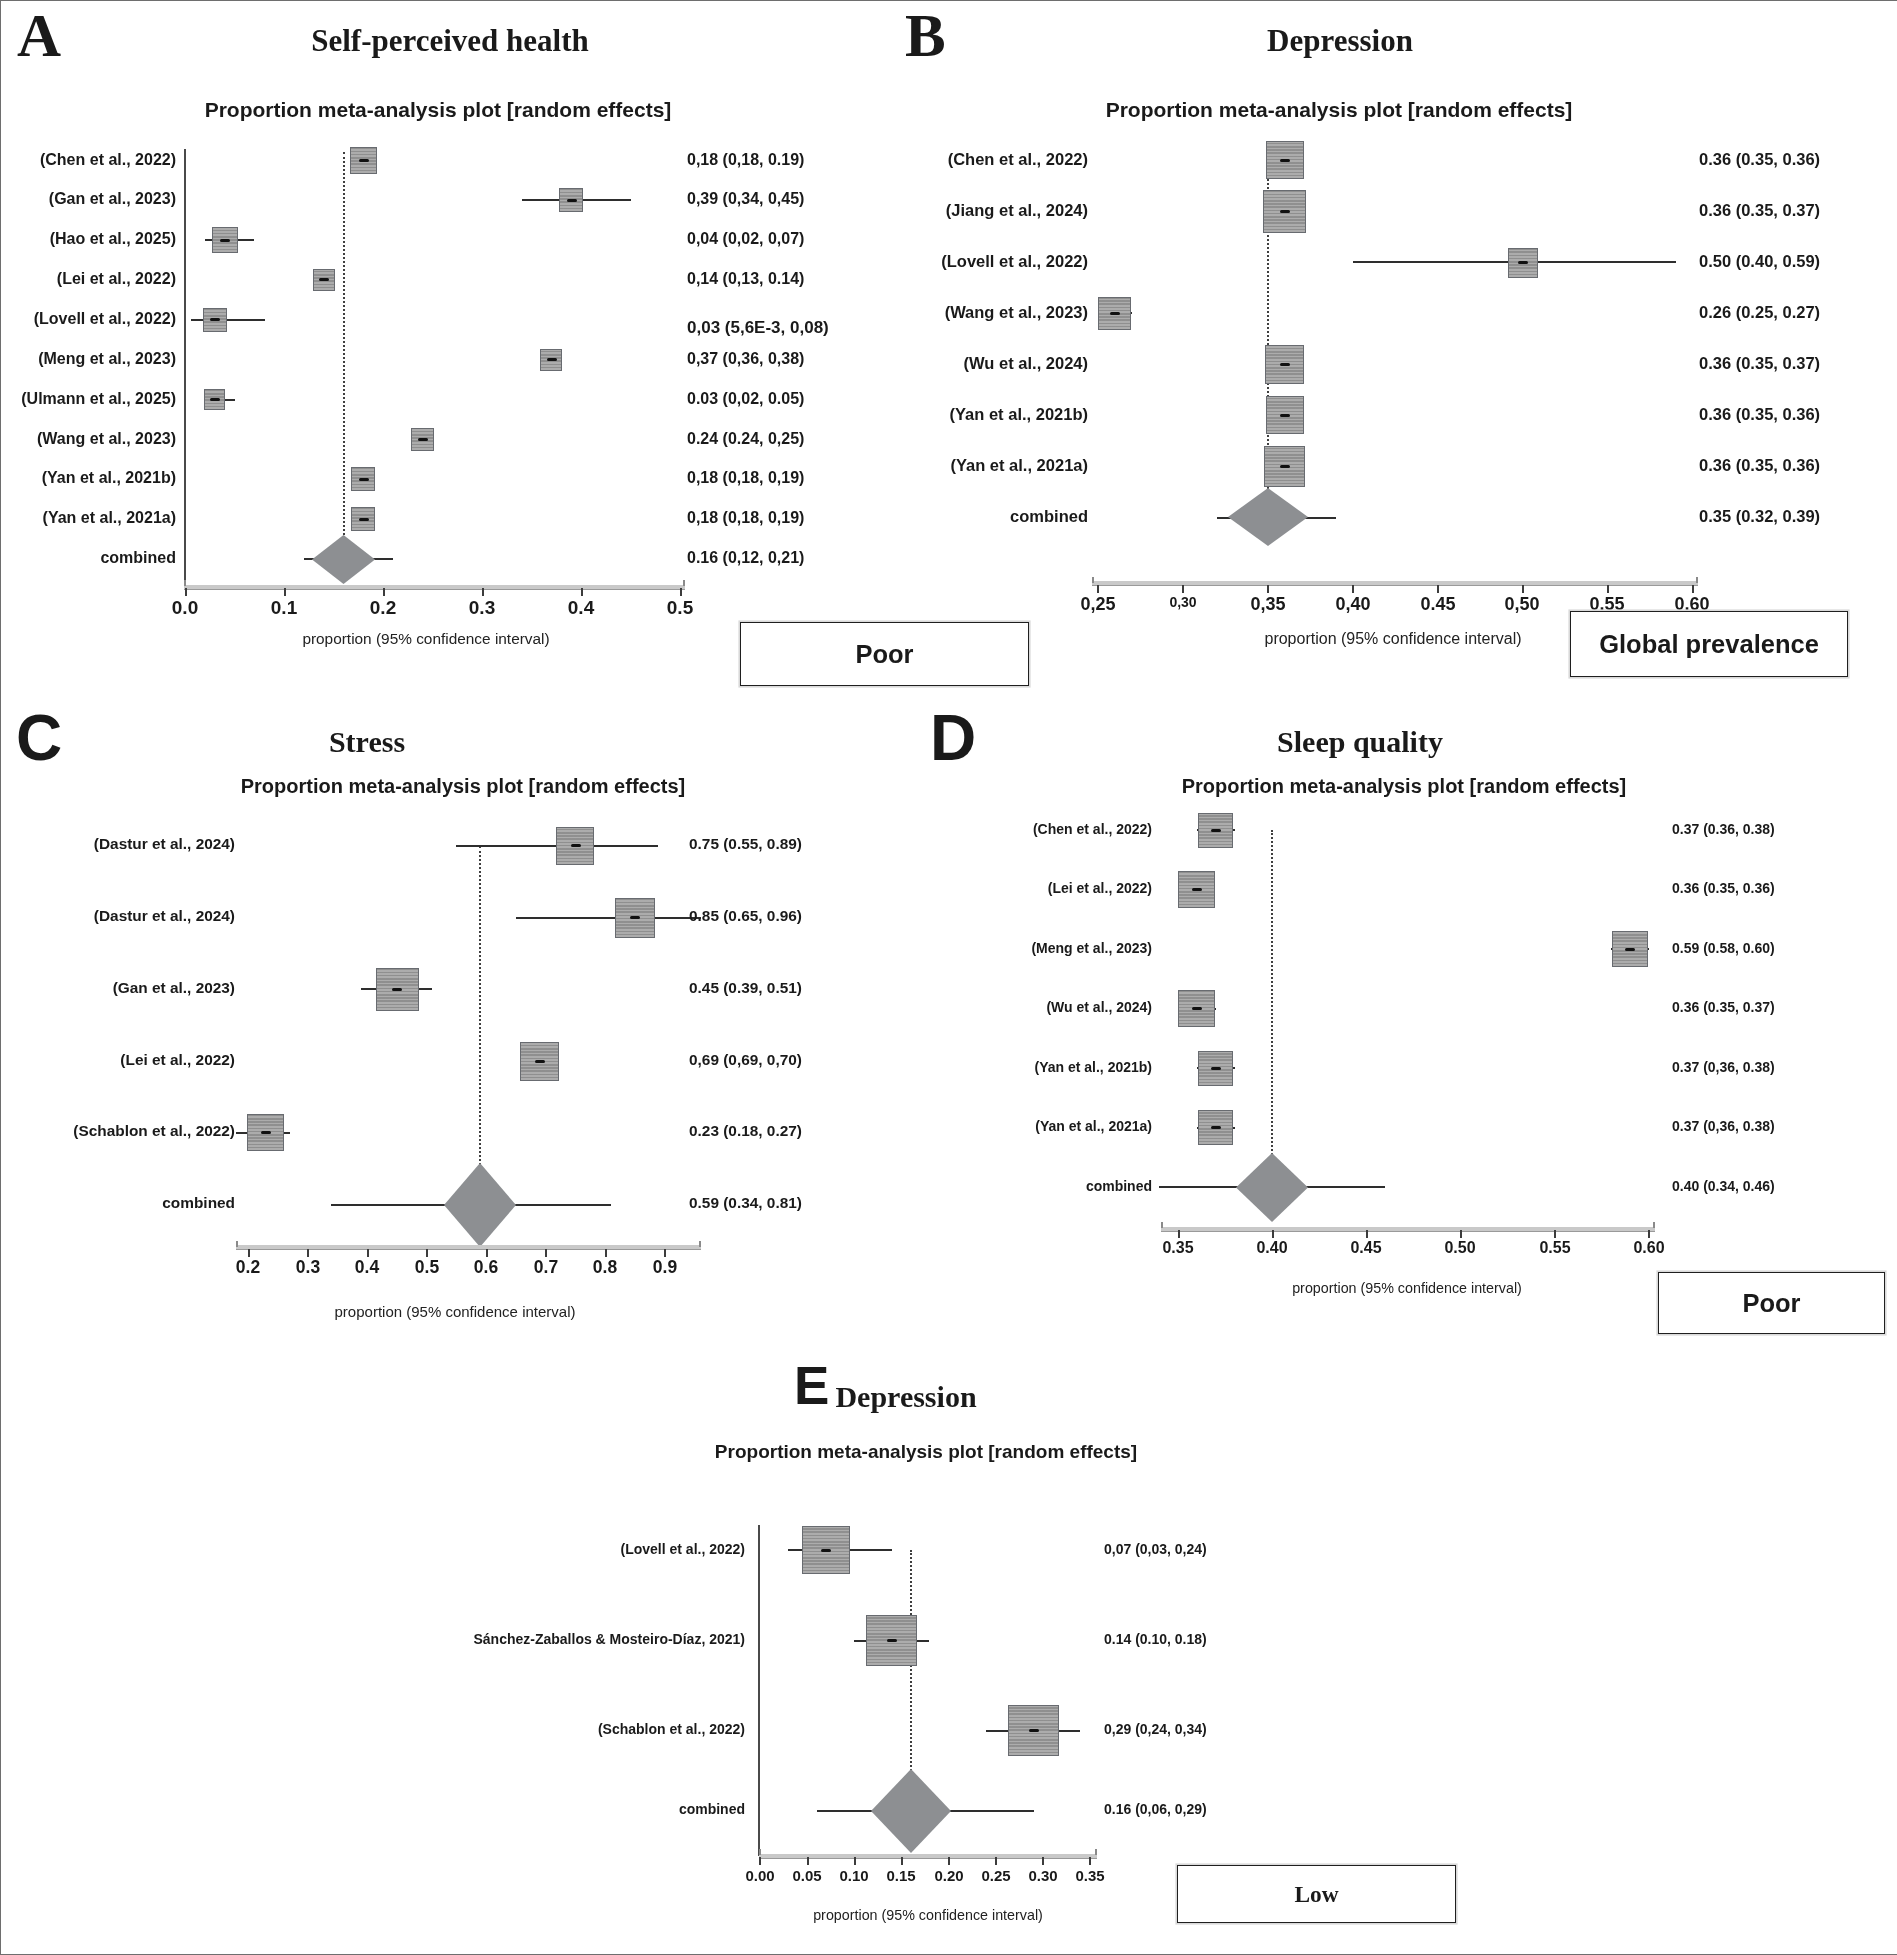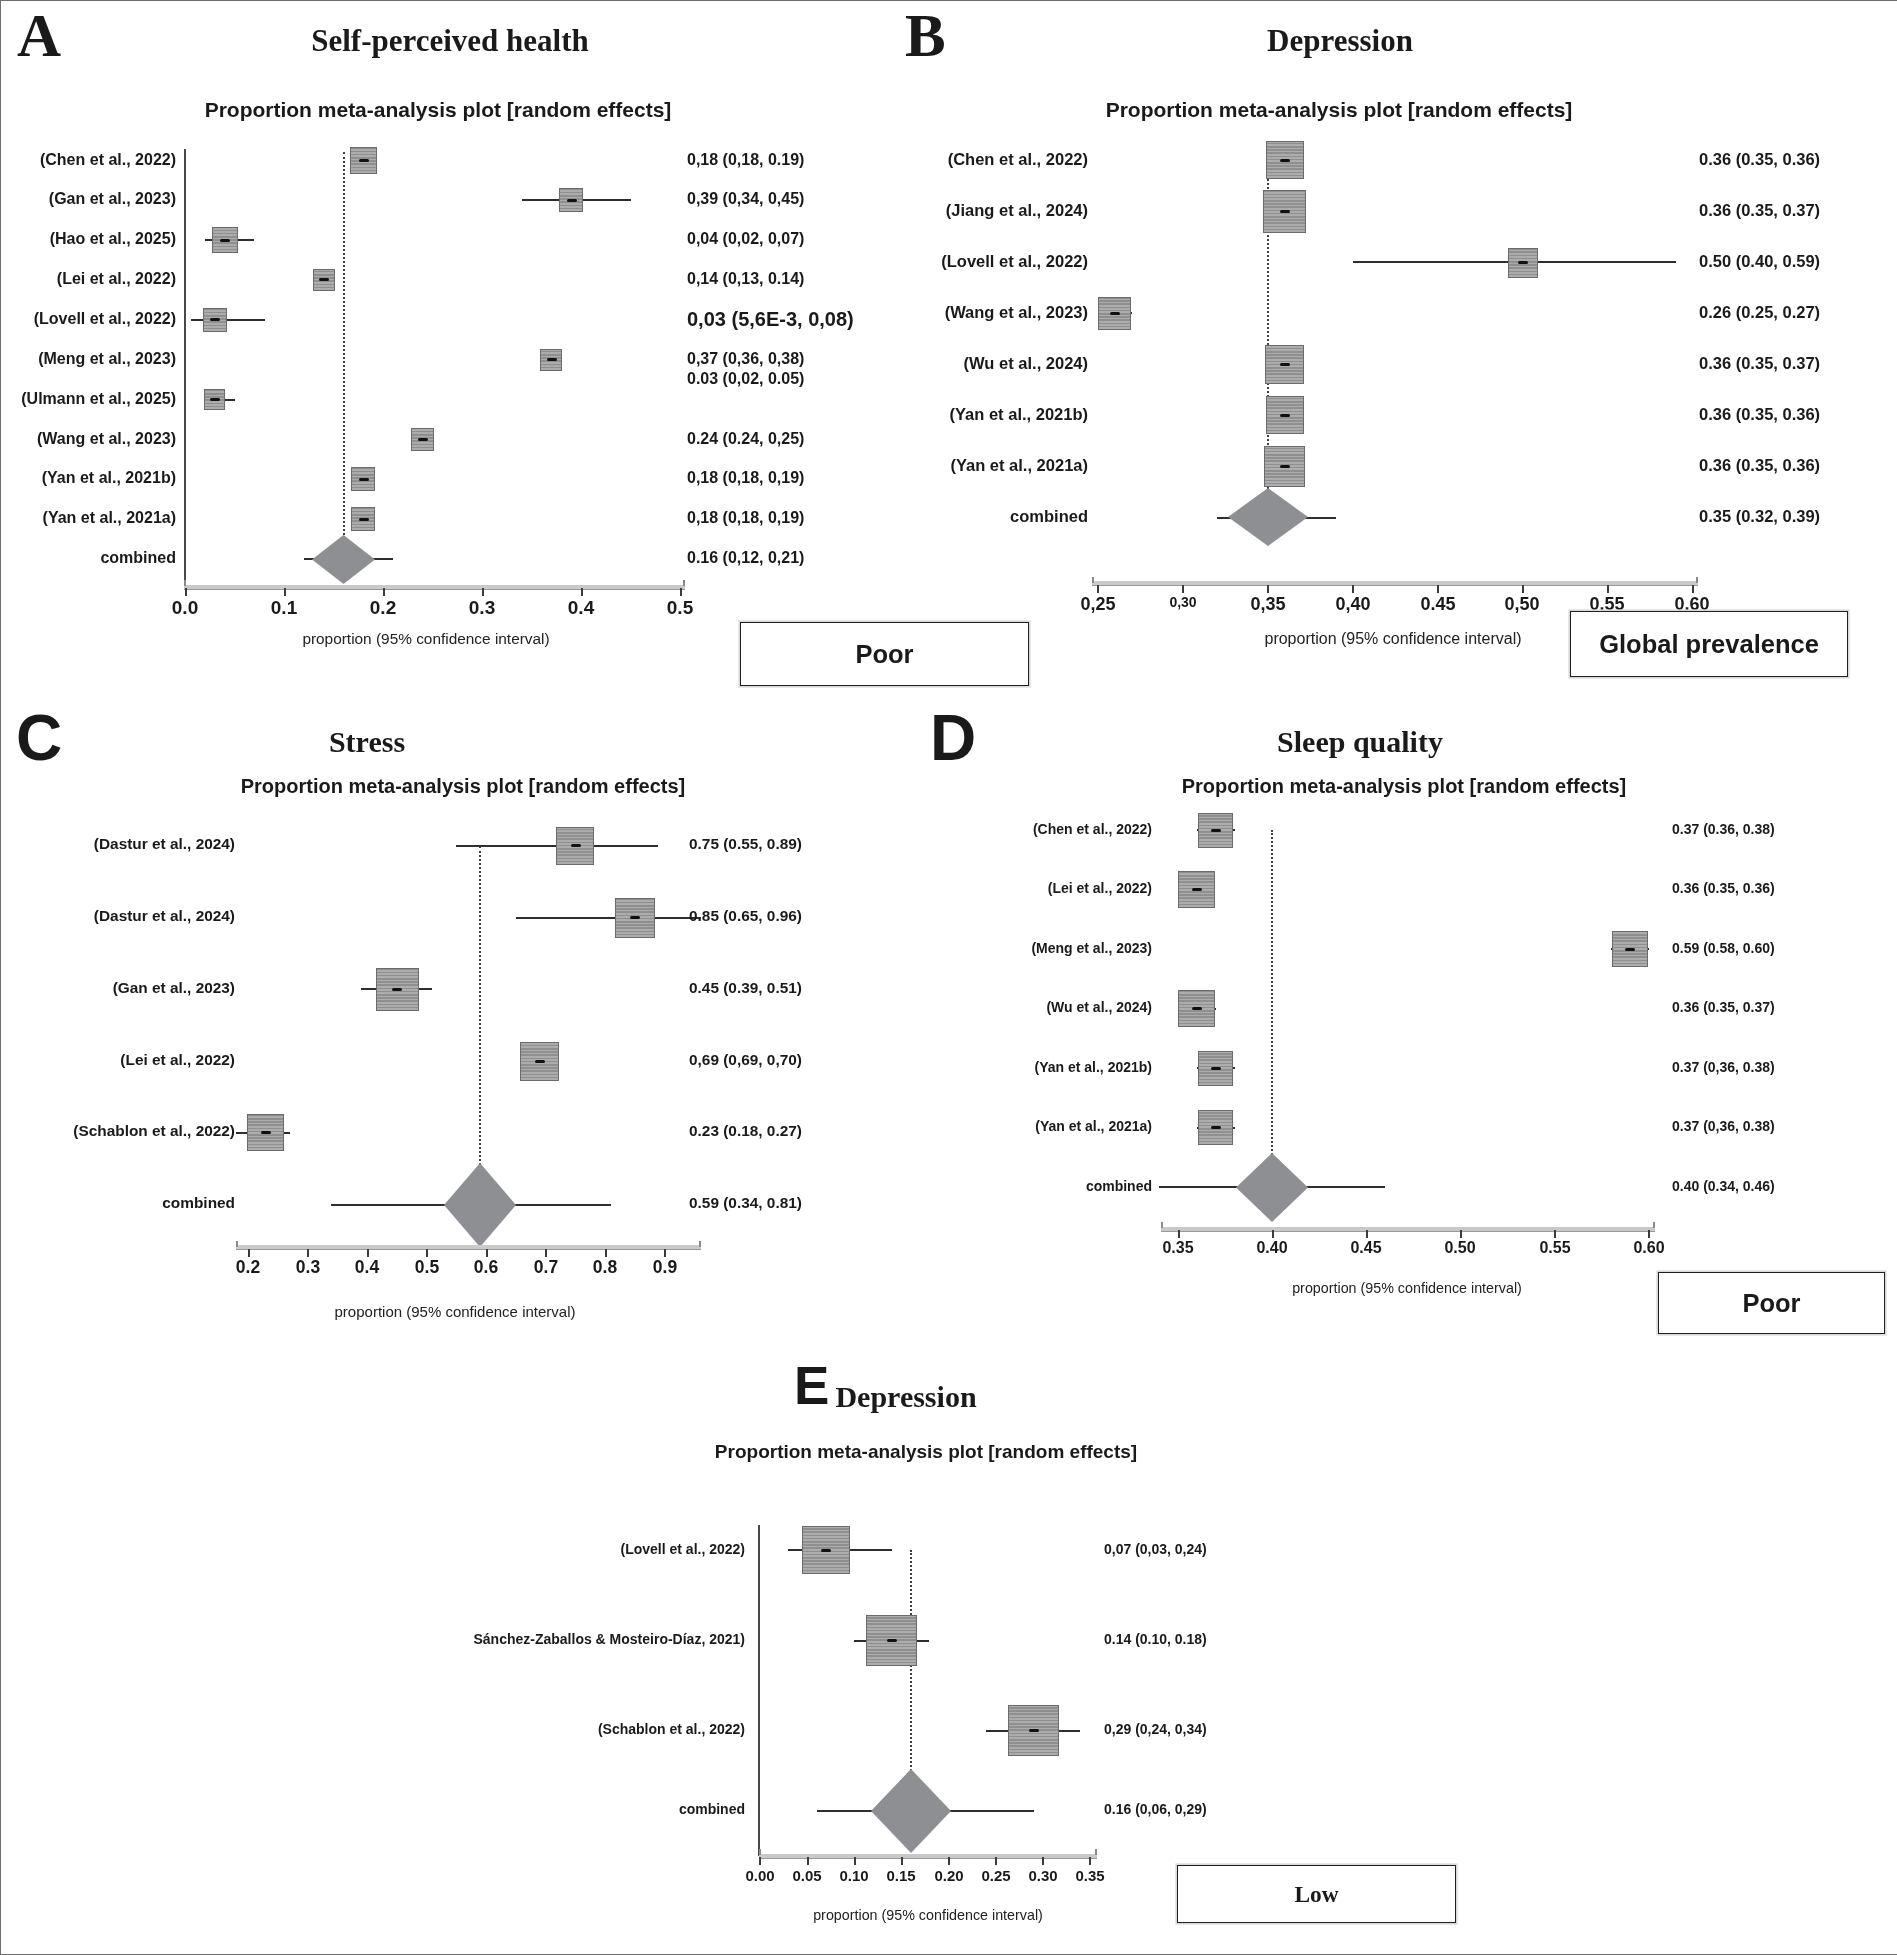--- a/index.html
+++ b/index.html
@@ -59,31 +59,31 @@
         <div class="sval" style="left: 686px; top: 229px; font-size: 16px;">0,04 (0,02, 0,07)</div>
         <div class="slabel" style="left: -197px; width: 372px; top: 269px; font-size: 16px;">(Lei et al., 2022)</div>
         <div class="whisk" style="left: 313px; width: 10px; top: 278px;"></div>
         <div class="sq" style="left: 312px; top: 268px; width: 22px; height: 22px;"></div>
         <div class="dash" style="left: 318px; top: 277px; width: 9.6px; height: 3.2px;"></div>
         <div class="sval" style="left: 686px; top: 269px; font-size: 16px;">0,14 (0,13, 0.14)</div>
         <div class="slabel" style="left: -197px; width: 372px; top: 309px; font-size: 16px;">(Lovell et al., 2022)</div>
         <div class="whisk" style="left: 190px; width: 74px; top: 318px;"></div>
         <div class="sq" style="left: 202px; top: 307px; width: 24.4px; height: 24.4px;"></div>
         <div class="dash" style="left: 209px; top: 317px; width: 9.6px; height: 3.2px;"></div>
-        <div class="sval" style="left: 686px; top: 307px; font-size: 20px;">0,03 (5,6E-3, 0,08)</div>
+        <div class="sval" style="left: 686px; top: 318px; font-size: 17px;">0,03 (5,6E-3, 0,08)</div>
         <div class="slabel" style="left: -197px; width: 372px; top: 349px; font-size: 16px;">(Meng et al., 2023)</div>
         <div class="whisk" style="left: 541px; width: 20px; top: 358px;"></div>
         <div class="sq" style="left: 539px; top: 348px; width: 22px; height: 22px;"></div>
         <div class="dash" style="left: 546px; top: 357px; width: 9.6px; height: 3.2px;"></div>
         <div class="sval" style="left: 686px; top: 349px; font-size: 16px;">0,37 (0,36, 0,38)</div>
         <div class="slabel" style="left: -197px; width: 372px; top: 389px; font-size: 16px;">(Ulmann et al., 2025)</div>
         <div class="whisk" style="left: 204px; width: 30px; top: 398px;"></div>
         <div class="sq" style="left: 203px; top: 388px; width: 21px; height: 21px;"></div>
         <div class="dash" style="left: 209px; top: 397px; width: 9.6px; height: 3.2px;"></div>
-        <div class="sval" style="left: 686px; top: 369px; font-size: 16px;">0.03 (0,02, 0.05)</div>
+        <div class="sval" style="left: 686px; top: 389px; font-size: 16px;">0.03 (0,02, 0.05)</div>
         <div class="slabel" style="left: -197px; width: 372px; top: 429px; font-size: 16px;">(Wang et al., 2023)</div>
         <div class="whisk" style="left: 422px; width: 10px; top: 437px;"></div>
         <div class="sq" style="left: 410px; top: 427px; width: 23.4px; height: 23.4px;"></div>
         <div class="dash" style="left: 417px; top: 437px; width: 9.6px; height: 3.2px;"></div>
         <div class="sval" style="left: 686px; top: 429px; font-size: 16px;">0.24 (0.24, 0,25)</div>
         <div class="slabel" style="left: -197px; width: 372px; top: 468px; font-size: 16px;">(Yan et al., 2021b)</div>
         <div class="whisk" style="left: 363px; width: 10px; top: 477px;"></div>
         <div class="sq" style="left: 350px; top: 466px; width: 24.4px; height: 24.4px;"></div>
         <div class="dash" style="left: 358px; top: 477px; width: 9.6px; height: 3.2px;"></div>
         <div class="sval" style="left: 686px; top: 468px; font-size: 16px;">0,18 (0,18, 0,19)</div>

